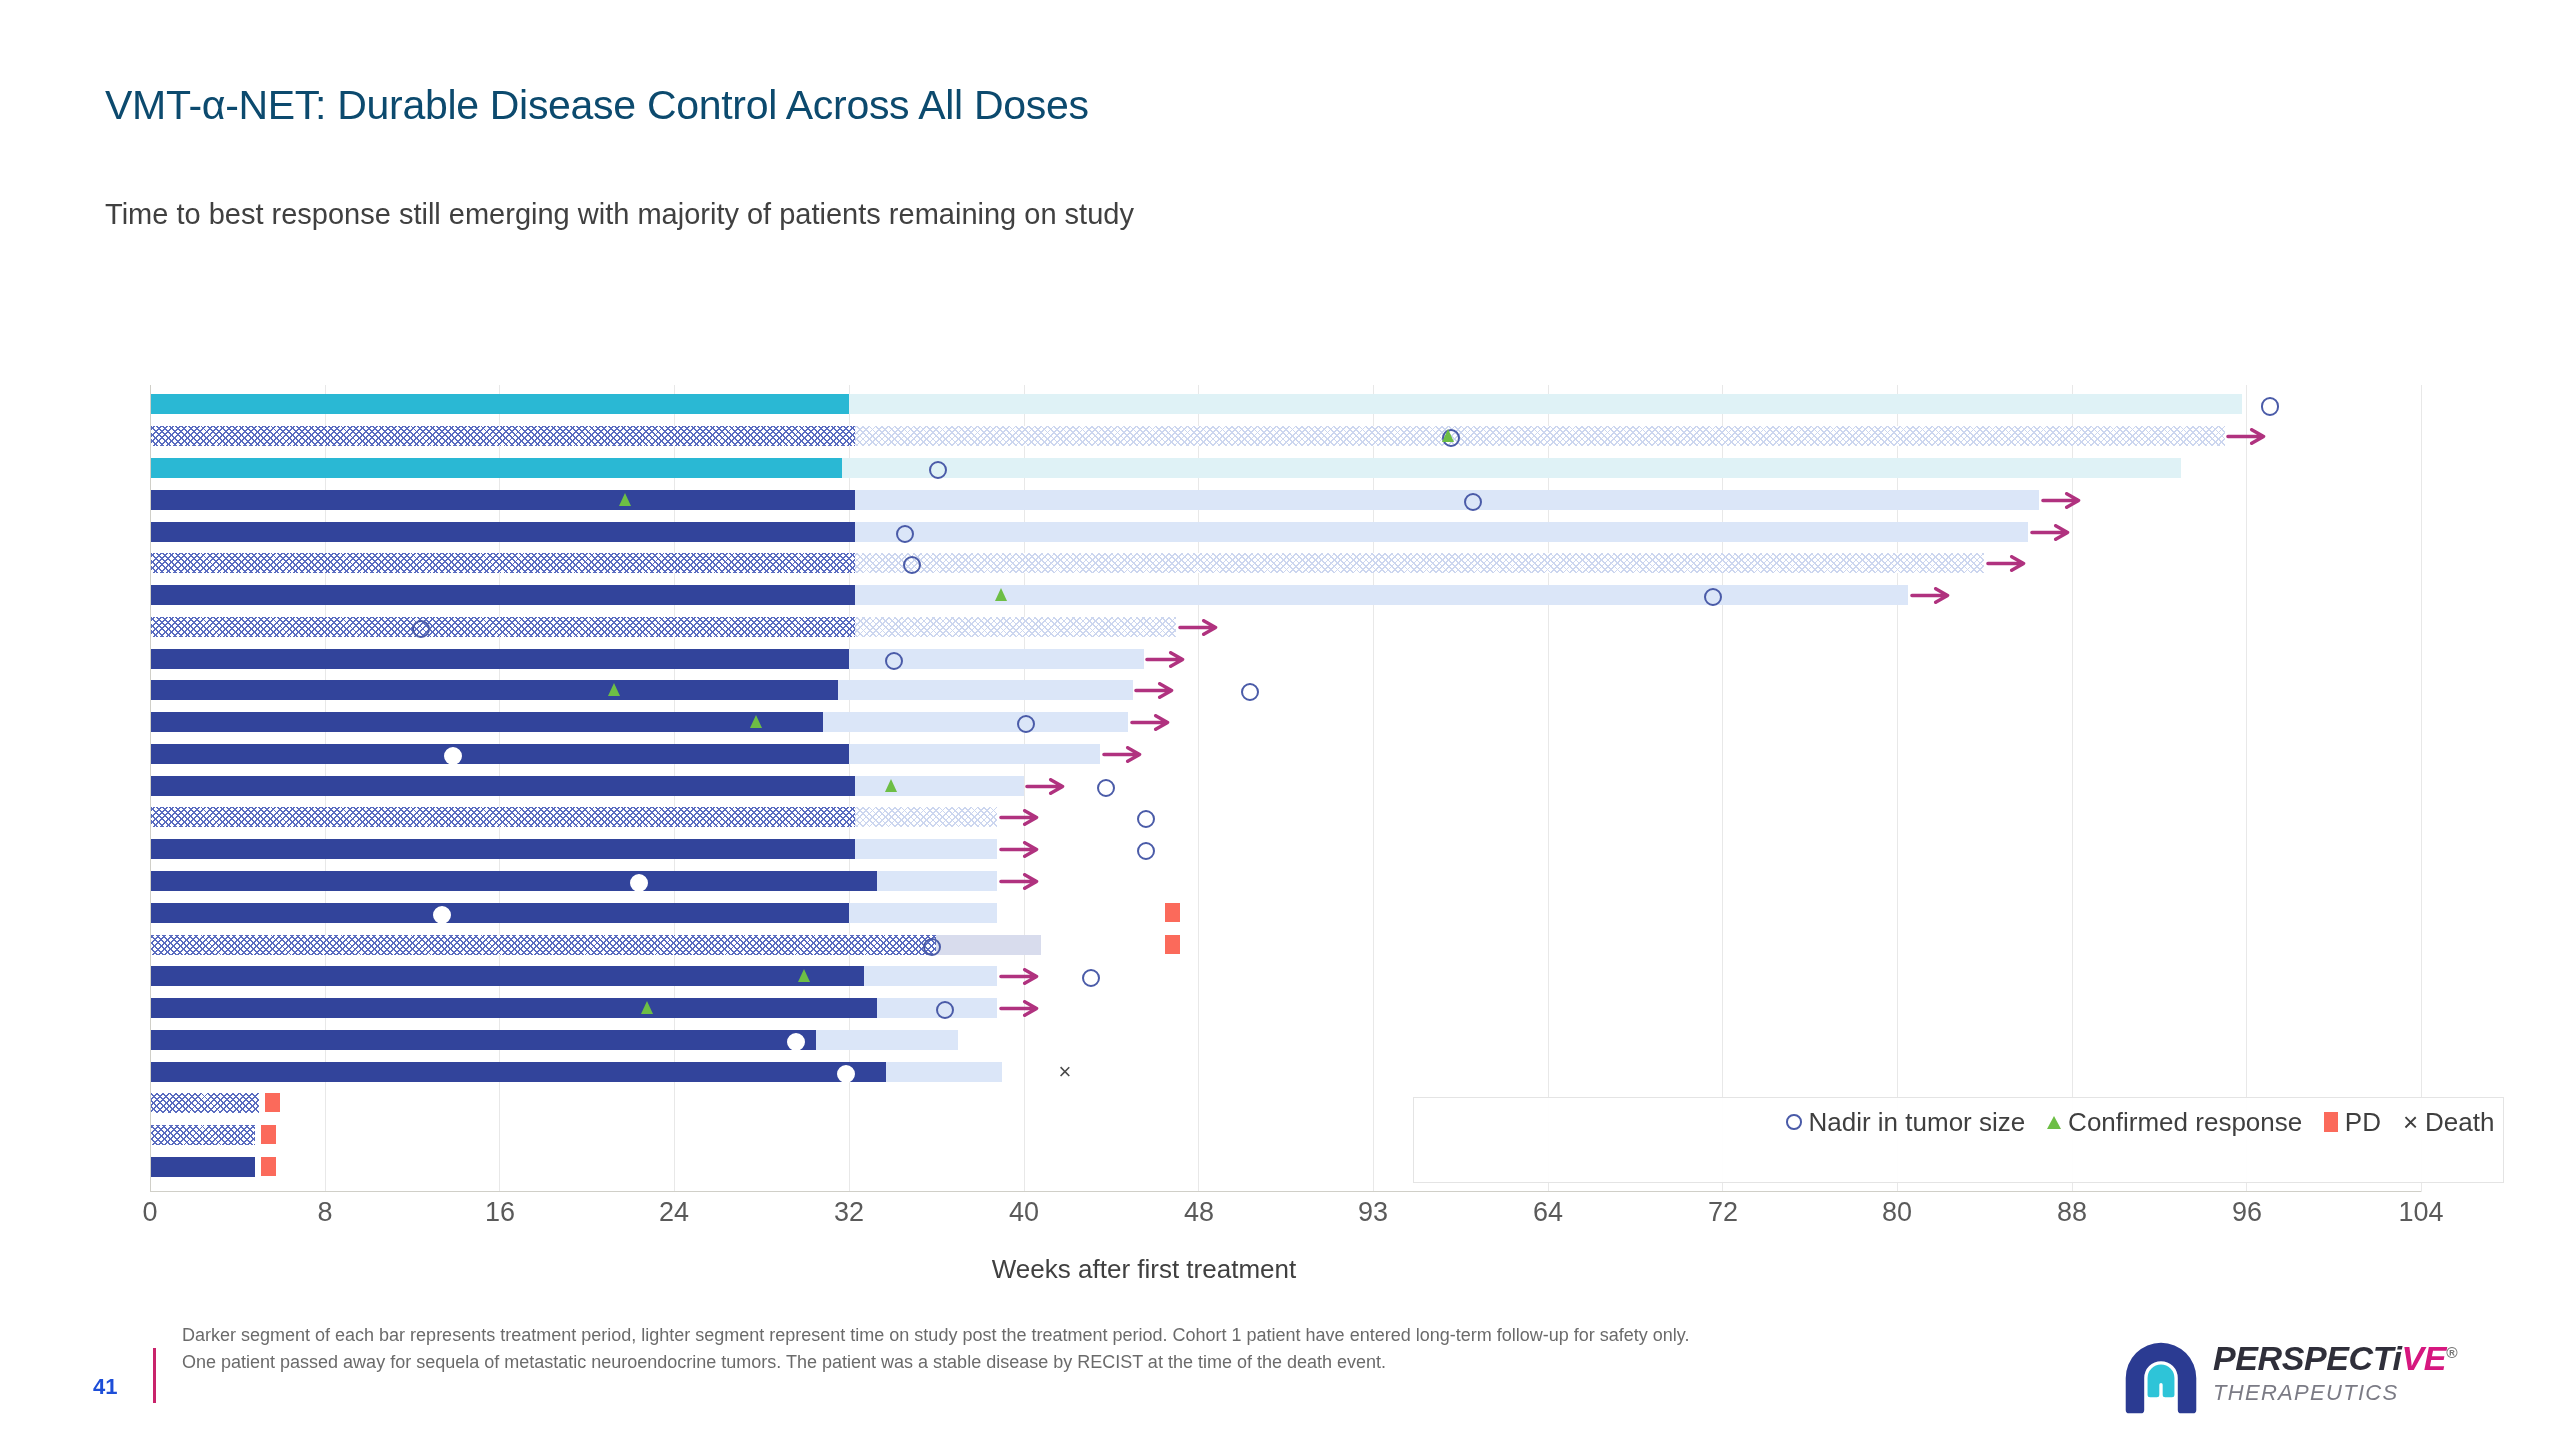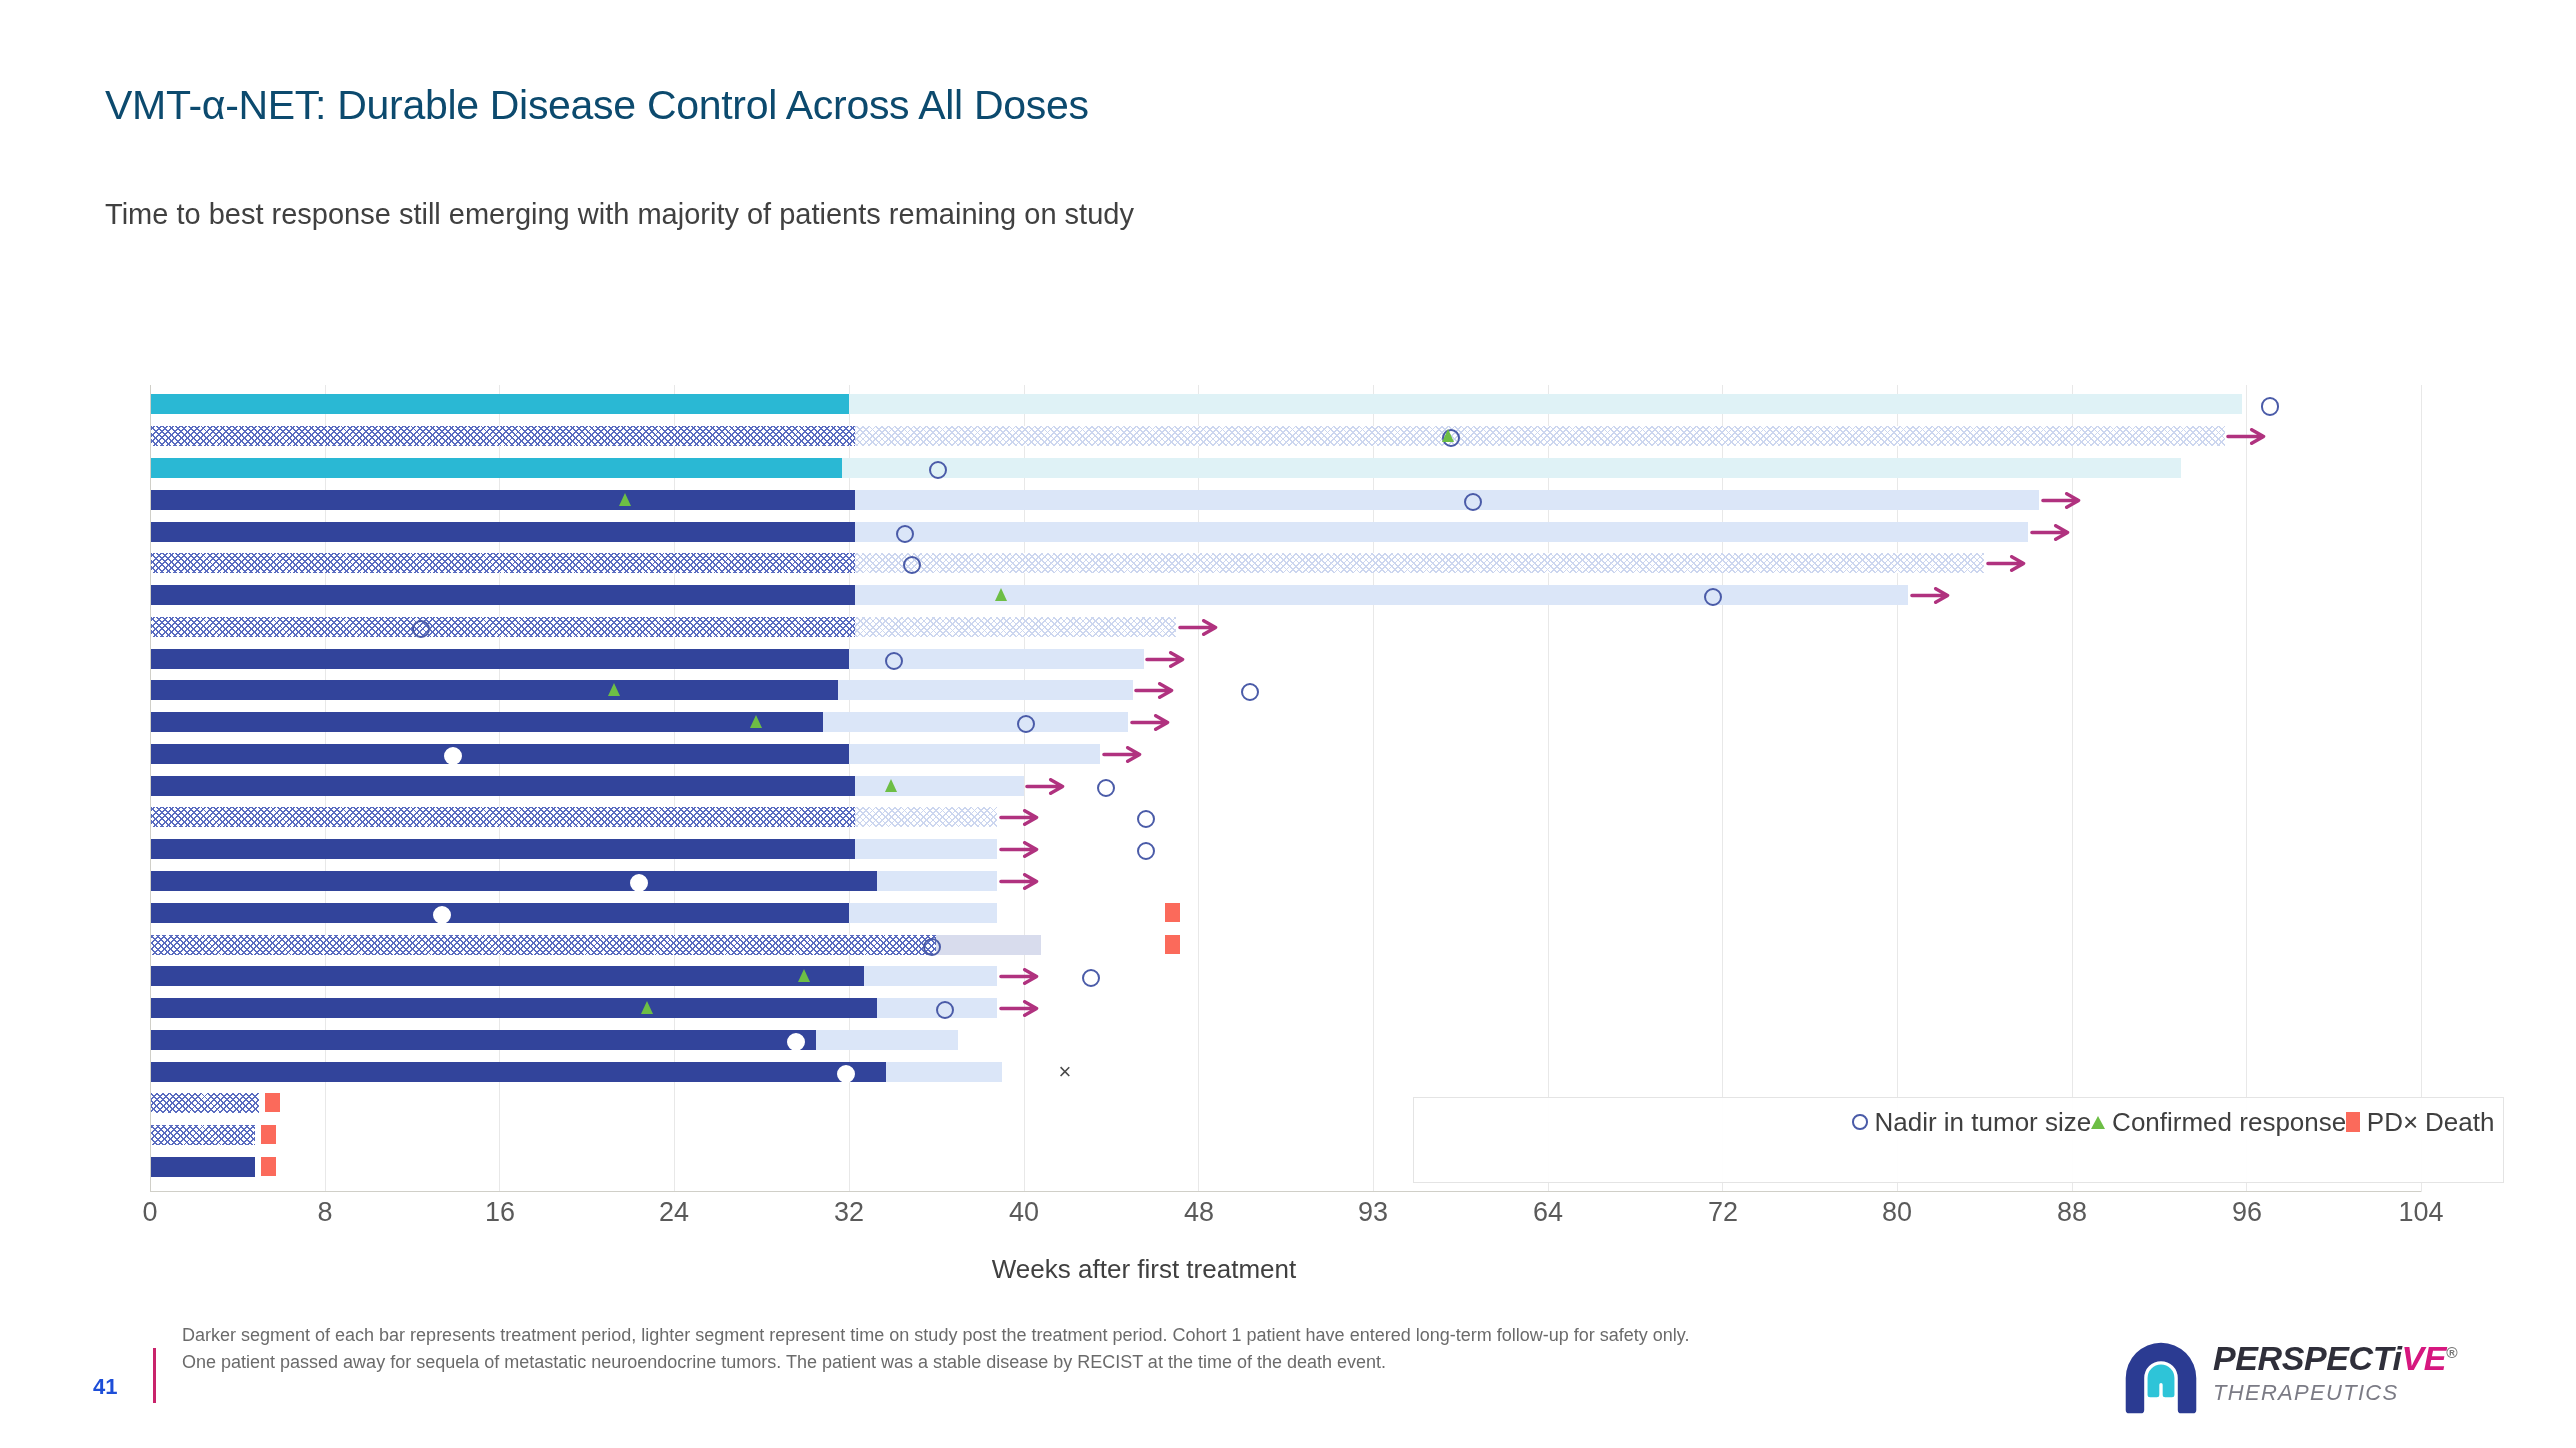--- a/index.html
+++ b/index.html
@@ -99,21 +99,21 @@
   #legend{
     position:absolute;left:1413px;top:1097px;width:1091px;height:86px;
     background:rgba(255,255,255,0.92);
     border:0.9px solid #e4e4e4;
     box-sizing:border-box;
     padding:5.2px 8.6px 5.2px 8.6px;
     font-size:26px;color:#3f3f3f;
   }
   .lg-row{display:flex;align-items:center;height:38px;white-space:nowrap;}
   .lg-row.r1{justify-content:flex-start;gap:26px;}
-  .lg-row.r2{justify-content:flex-end;}
+  .lg-row.r2{justify-content:flex-end;gap:22px;}
   .lg-item{display:flex;align-items:center;gap:6.9px;}
   .sw{display:inline-block;width:18px;height:21.5px;flex:0 0 auto;}
   .sw-cyan{background:#2ab8d4;}
   .sw-navy{background:#2b3b92;}
   .sw-pd{background:#fb6a5b;width:13.7px;height:20.6px;}
   .sw-hatch{
     background-color:#ffffff;
     background-image:
       repeating-linear-gradient(45deg,#5a6cc0 0,#5a6cc0 1.3px,transparent 1.3px,transparent 4.3px),
       repeating-linear-gradient(-45deg,#5a6cc0 0,#5a6cc0 1.3px,transparent 1.3px,transparent 4.3px);

